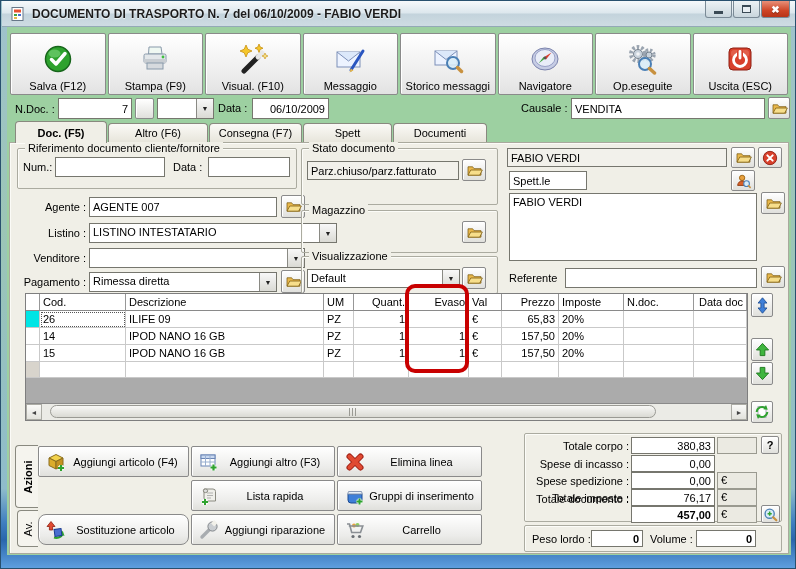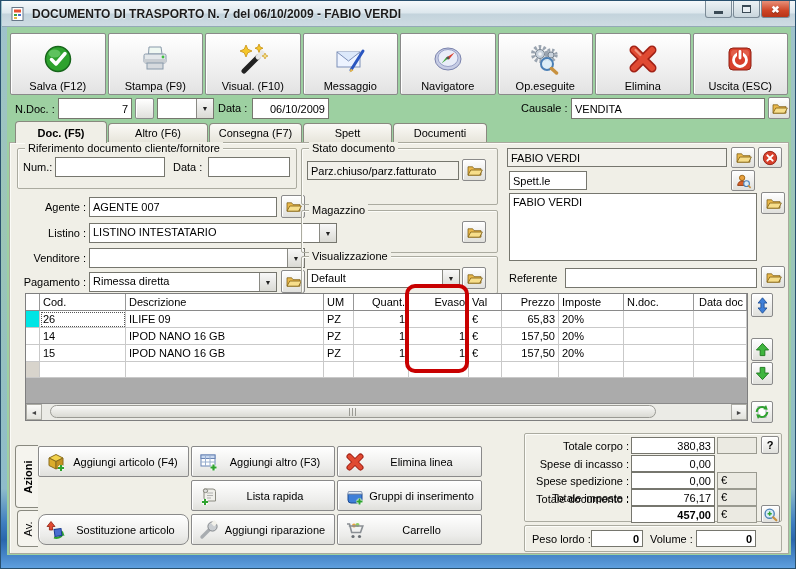--- a/index.html
+++ b/index.html
@@ -164,20 +164,31 @@
             <path d="M3 9 L14.5 18 L26 9" fill="#DCE8FA" stroke="#7C8FB8"></path>
             <line x1="17" y1="27" x2="29" y2="8" stroke="#2A56C0" stroke-width="3" stroke-linecap="round"></line>
             <polygon points="15.5,29.5 19.5,27.5 16.8,25.6" fill="#E8B84B"></polygon>
           </svg>
         </span>
       <span class="tlabel">Messaggio</span>
     </div>
     <div class="tbtn">
       <span class="ticon">
           <svg viewBox="0 0 32 32" width="32" height="32">
+            <rect x="3" y="8" width="22" height="14" fill="#EDF3FF" stroke="#7C8FB8"></rect>
+            <path d="M3 8 L14 16.5 L25 8" fill="#DCE8FA" stroke="#7C8FB8"></path>
+            <circle cx="21" cy="20" r="6" fill="#D8ECF8" fill-opacity="0.85" stroke="#4A7FB5" stroke-width="2"></circle>
+            <line x1="25.5" y1="24.5" x2="29.5" y2="28.5" stroke="#C8913F" stroke-width="3.5" stroke-linecap="round"></line>
+          </svg>
+        </span>
+      <span class="tlabel">Storico messaggi</span>
+    </div>
+    <div class="tbtn">
+      <span class="ticon">
+          <svg viewBox="0 0 32 32" width="32" height="32">
             <ellipse cx="16" cy="16" rx="13" ry="11" fill="#C6CCE4" stroke="#7A82AC"></ellipse>
             <ellipse cx="16" cy="15" rx="10" ry="8.5" fill="#E9EDF8" stroke="#9AA2C8"></ellipse>
             <polygon points="16,15.5 9.5,20.5 14.5,14" fill="#3FA43F"></polygon>
             <polygon points="14.5,14.5 22.5,9.5 17,16.5" fill="#D94030"></polygon>
             <circle cx="16" cy="15" r="1.4" fill="#555"></circle>
           </svg>
         </span>
       <span class="tlabel">Navigatore</span>
     </div>
     <div class="tbtn">
@@ -186,32 +197,20 @@
             <circle cx="11" cy="11" r="7" fill="none" stroke="#9AA4B0" stroke-width="4" stroke-dasharray="2.5 2"></circle>
             <circle cx="11" cy="11" r="4.5" fill="#C9D2DC" stroke="#76828E"></circle>
             <circle cx="11" cy="11" r="1.8" fill="#F2F4F6"></circle>
             <circle cx="22" cy="12" r="5" fill="none" stroke="#9AA4B0" stroke-width="3.4" stroke-dasharray="2.2 1.8"></circle>
             <circle cx="22" cy="12" r="3" fill="#C9D2DC" stroke="#76828E"></circle>
             <circle cx="18" cy="21" r="6" fill="#D8ECF8" fill-opacity="0.85" stroke="#4A7FB5" stroke-width="2"></circle>
             <line x1="22.5" y1="25.5" x2="27.5" y2="30" stroke="#C8913F" stroke-width="3.5" stroke-linecap="round"></line>
           </svg>
         </span>
       <span class="tlabel">Op.eseguite</span>
-    </div>
-    <div class="tbtn">
-      <span class="ticon">
-          <svg viewBox="0 0 32 32" width="32" height="32">
-            <g stroke-linecap="round">
-              <path d="M7 7 L25 25 M25 7 L7 25" stroke="#A02015" stroke-width="9"></path>
-              <path d="M7 7 L25 25 M25 7 L7 25" stroke="#E04A32" stroke-width="6"></path>
-              <path d="M8.5 7 L13.5 12" stroke="#F0927C" stroke-width="2.2"></path>
-            </g>
-          </svg>
-        </span>
-      <span class="tlabel">Elimina</span>
     </div>
     <div class="tbtn">
       <span class="ticon">
           <svg viewBox="0 0 32 32" width="32" height="32">
             <rect x="5" y="5" width="22" height="22" rx="4" fill="#D8402C" stroke="#8E1F12"></rect>
             <rect x="7" y="7" width="18" height="7" rx="3" fill="#E8705C" opacity="0.65"></rect>
             <circle cx="16" cy="17" r="6.5" fill="none" stroke="#FFF" stroke-width="2.8"></circle>
             <line x1="16" y1="7.5" x2="16" y2="15" stroke="#D8402C" stroke-width="6"></line>
             <line x1="16" y1="8.5" x2="16" y2="15" stroke="#FFF" stroke-width="2.8" stroke-linecap="round"></line>
           </svg>

